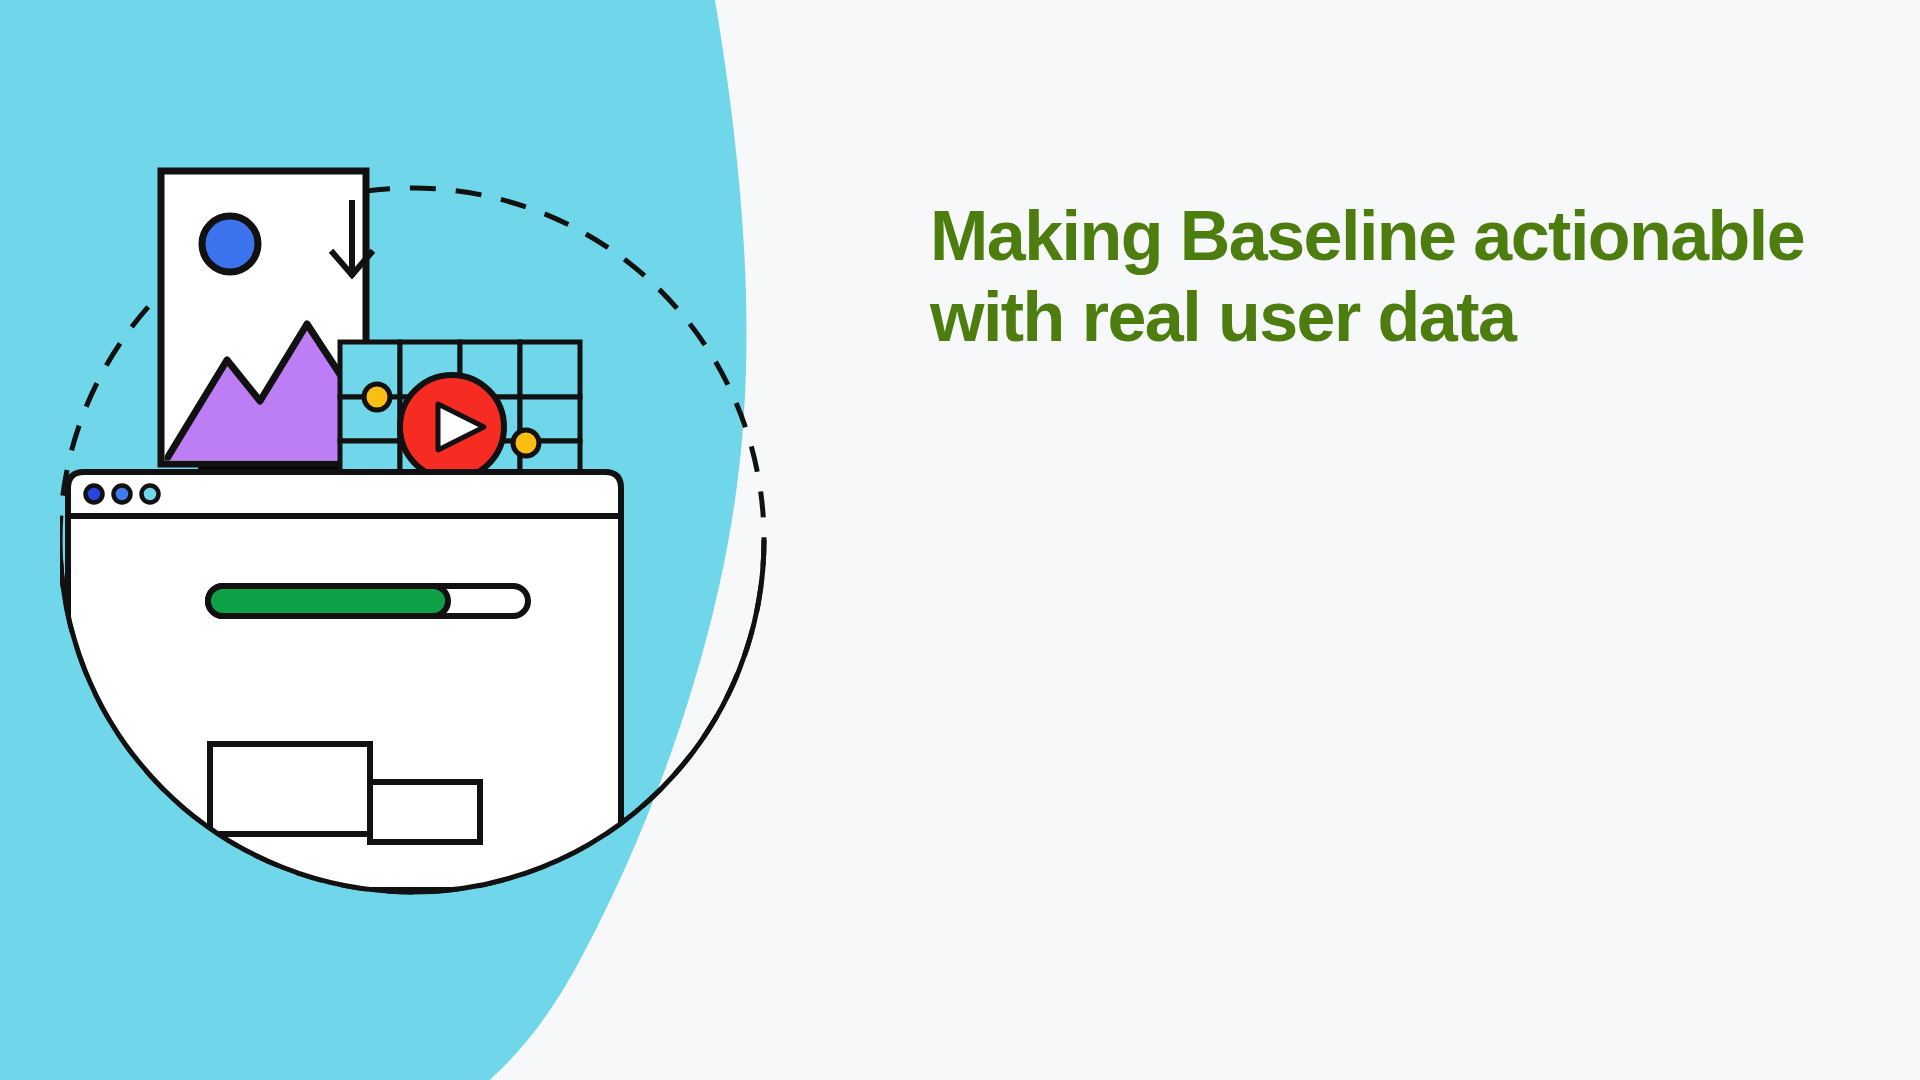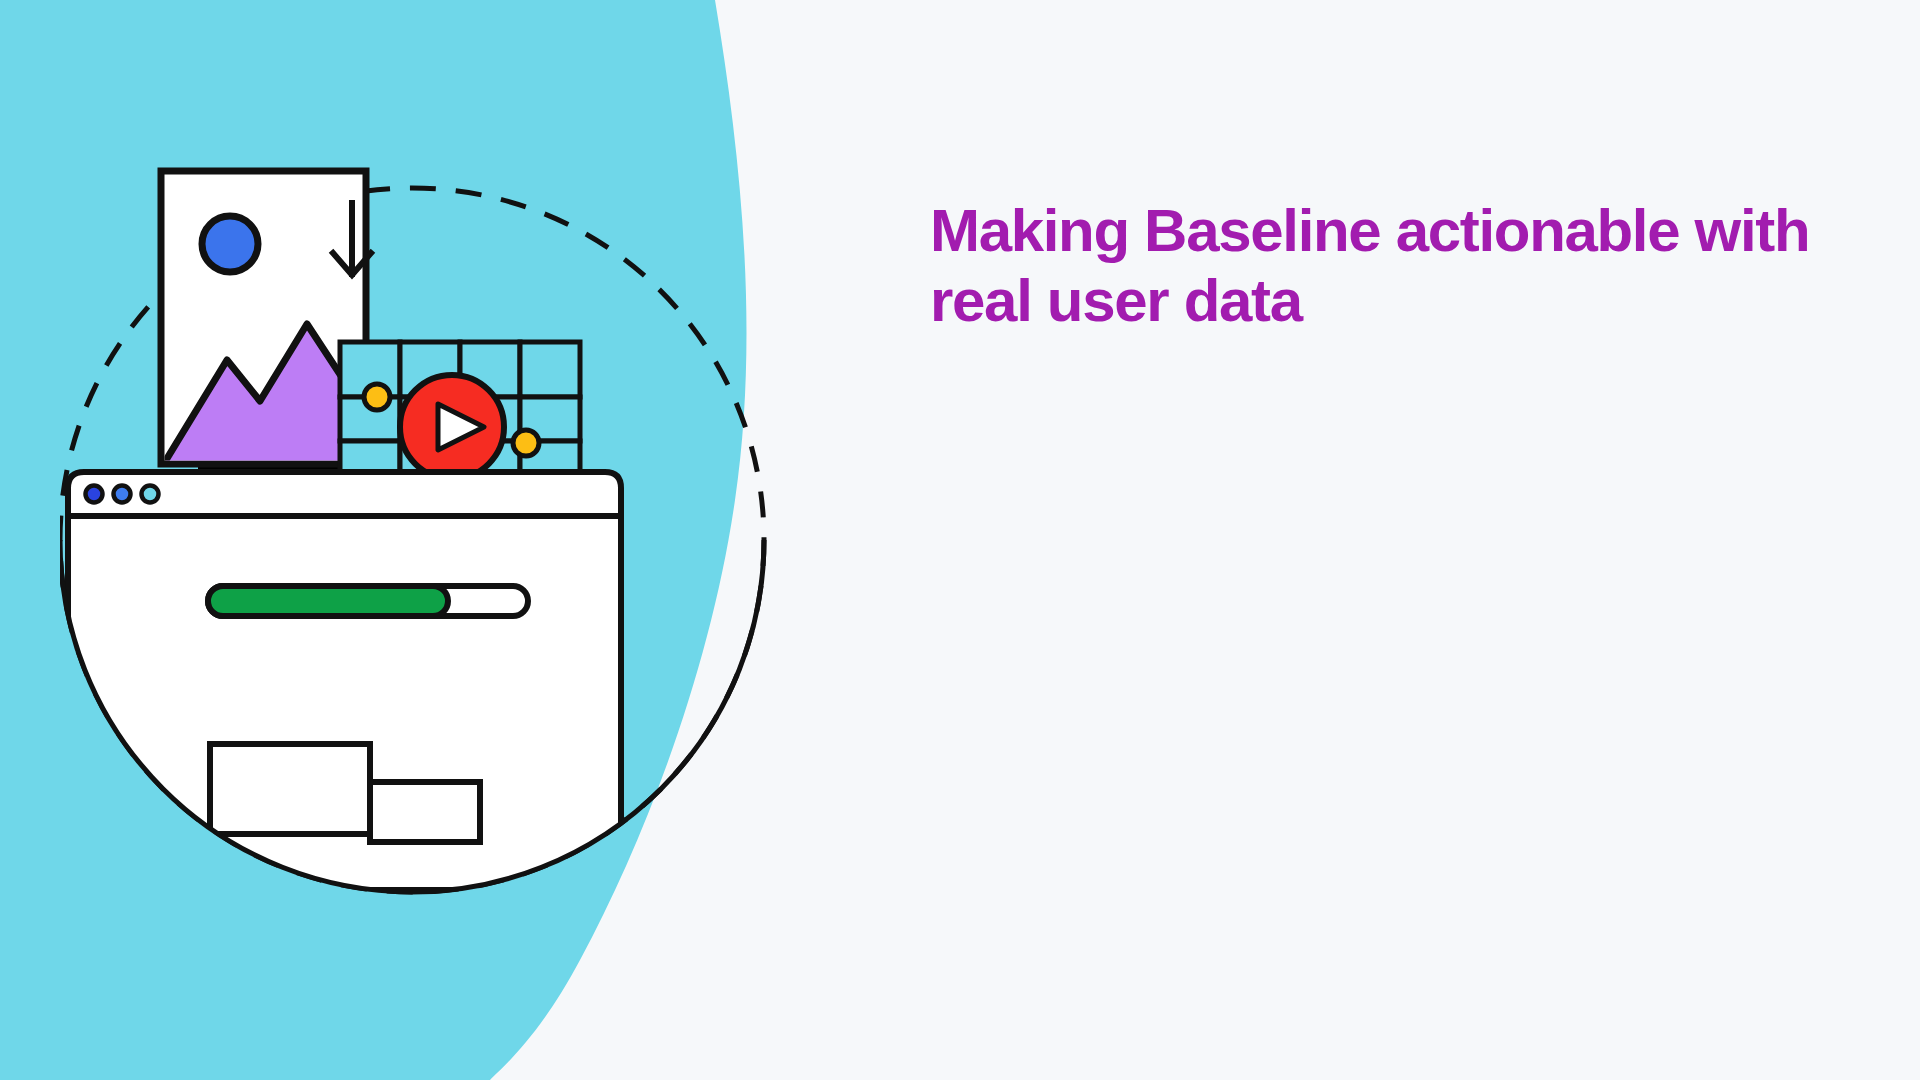--- a/index.html
+++ b/index.html
@@ -48,24 +48,24 @@
   #headline-block {
     position: absolute;
     left: 930px;
     top: 196px;
     width: 880px;
   }
 
   #headline {
     font-family: "Liberation Sans", sans-serif;
     font-weight: 700;
-    font-size: 60px;
+    font-size: 70px;
     line-height: 1.16;
     letter-spacing: -0.022em;
-    color: #a21caf;
+    color: #4d7c0f;
     white-space: pre-line;
   }
 </style>
 </head>
 <body>
 
 <div id="hero">
 
   <svg id="bg-wave" viewBox="0 0 1920 1080" preserveAspectRatio="none" aria-hidden="true">
     <rect x="0" y="0" width="1920" height="1080" fill="#F6F8FA"></rect>

